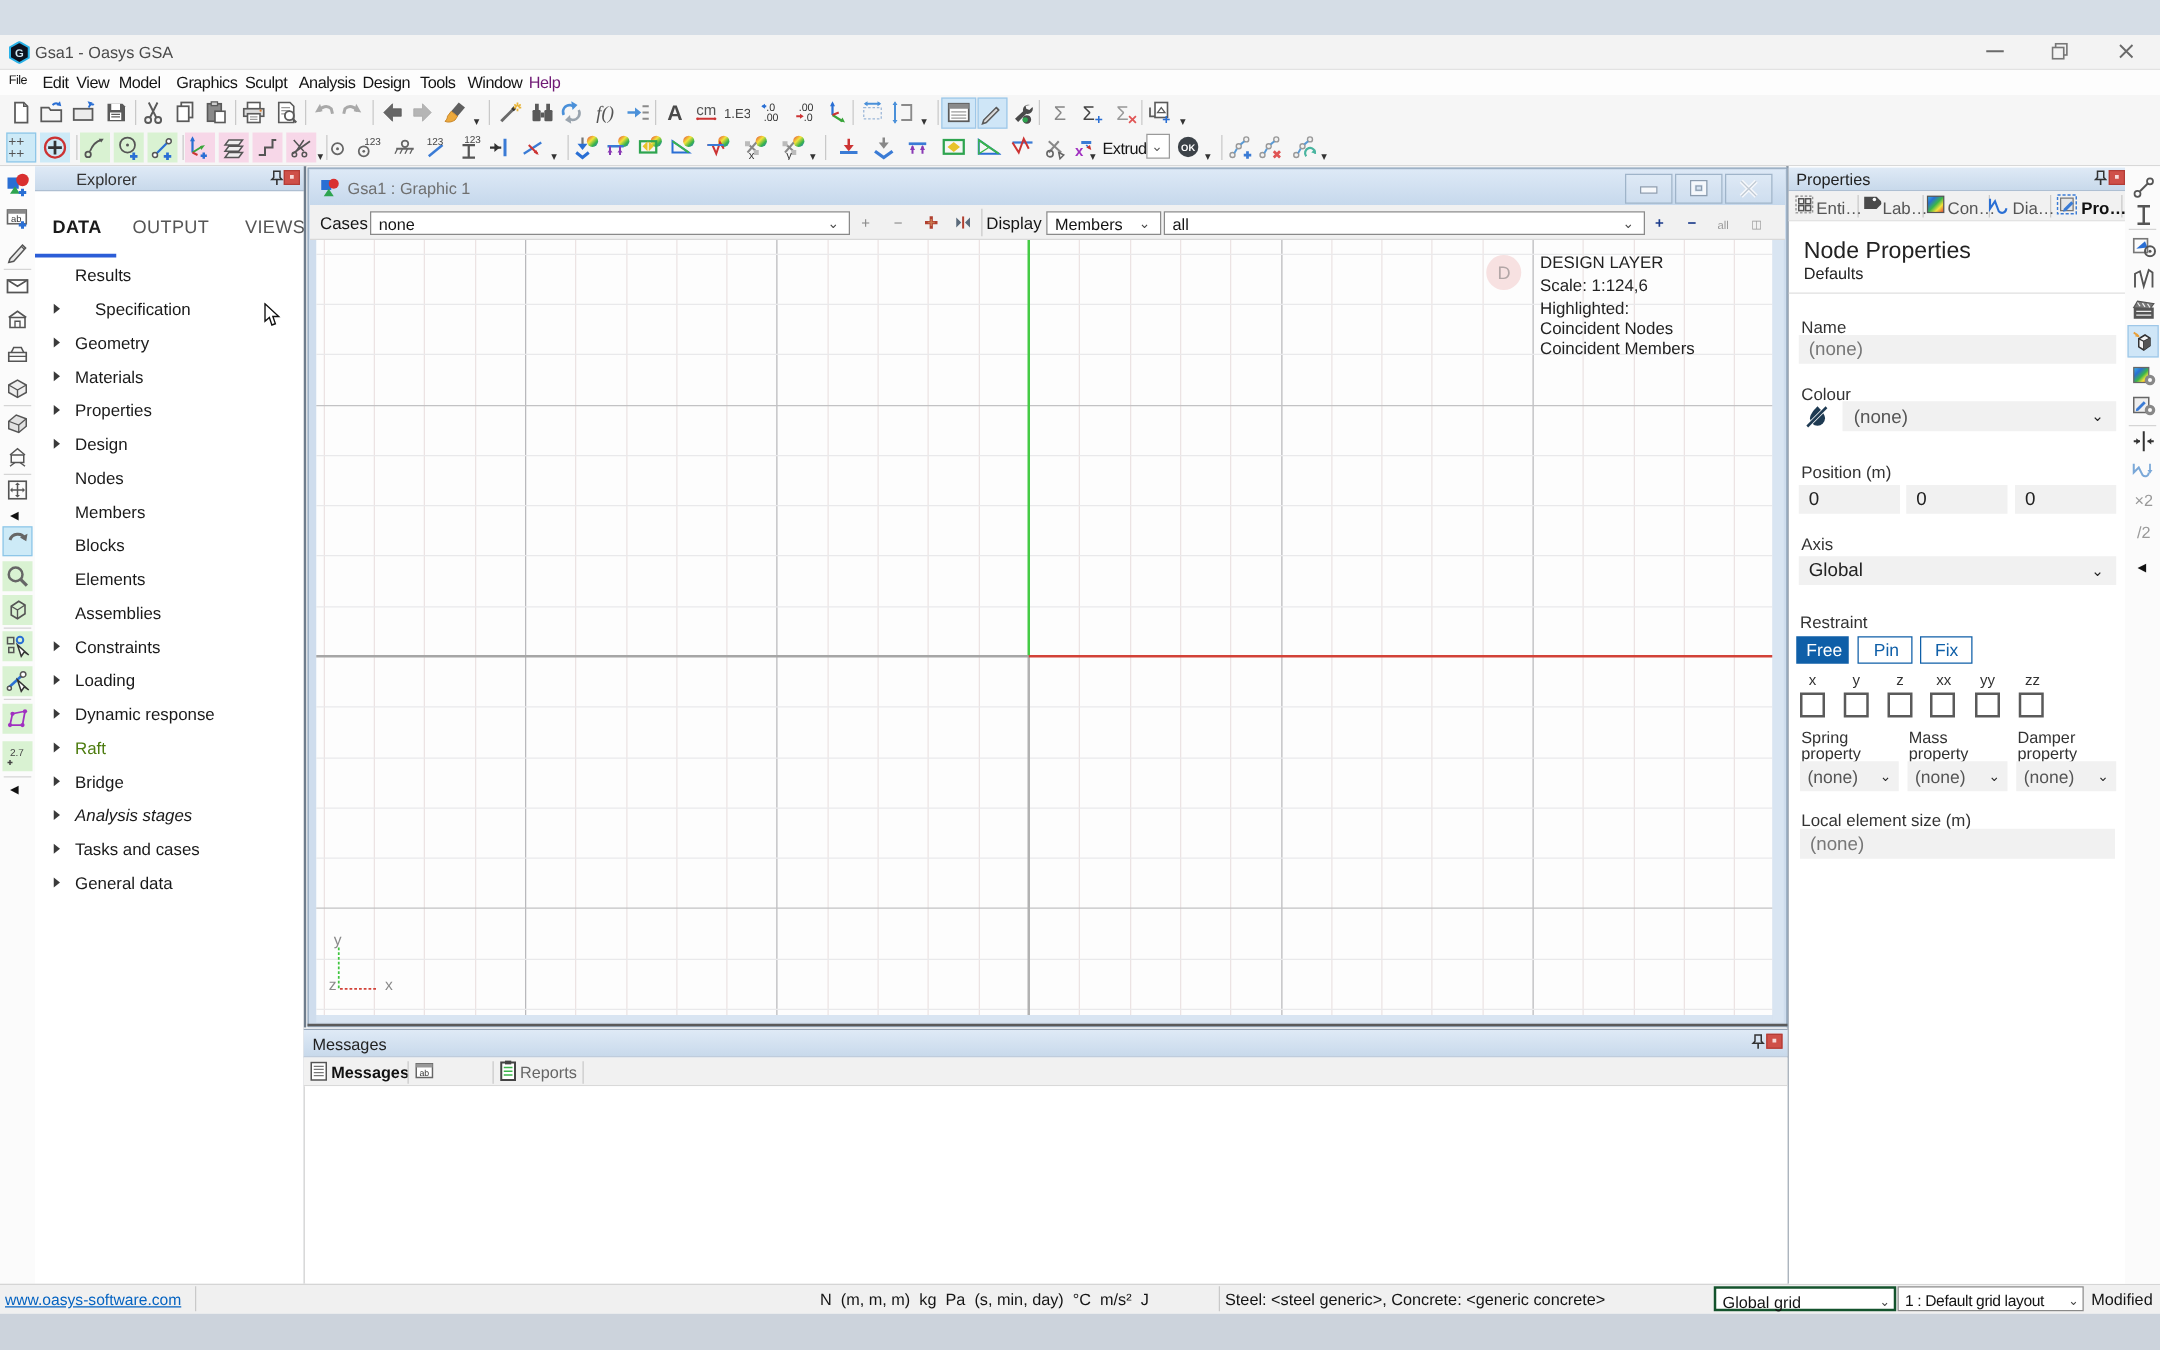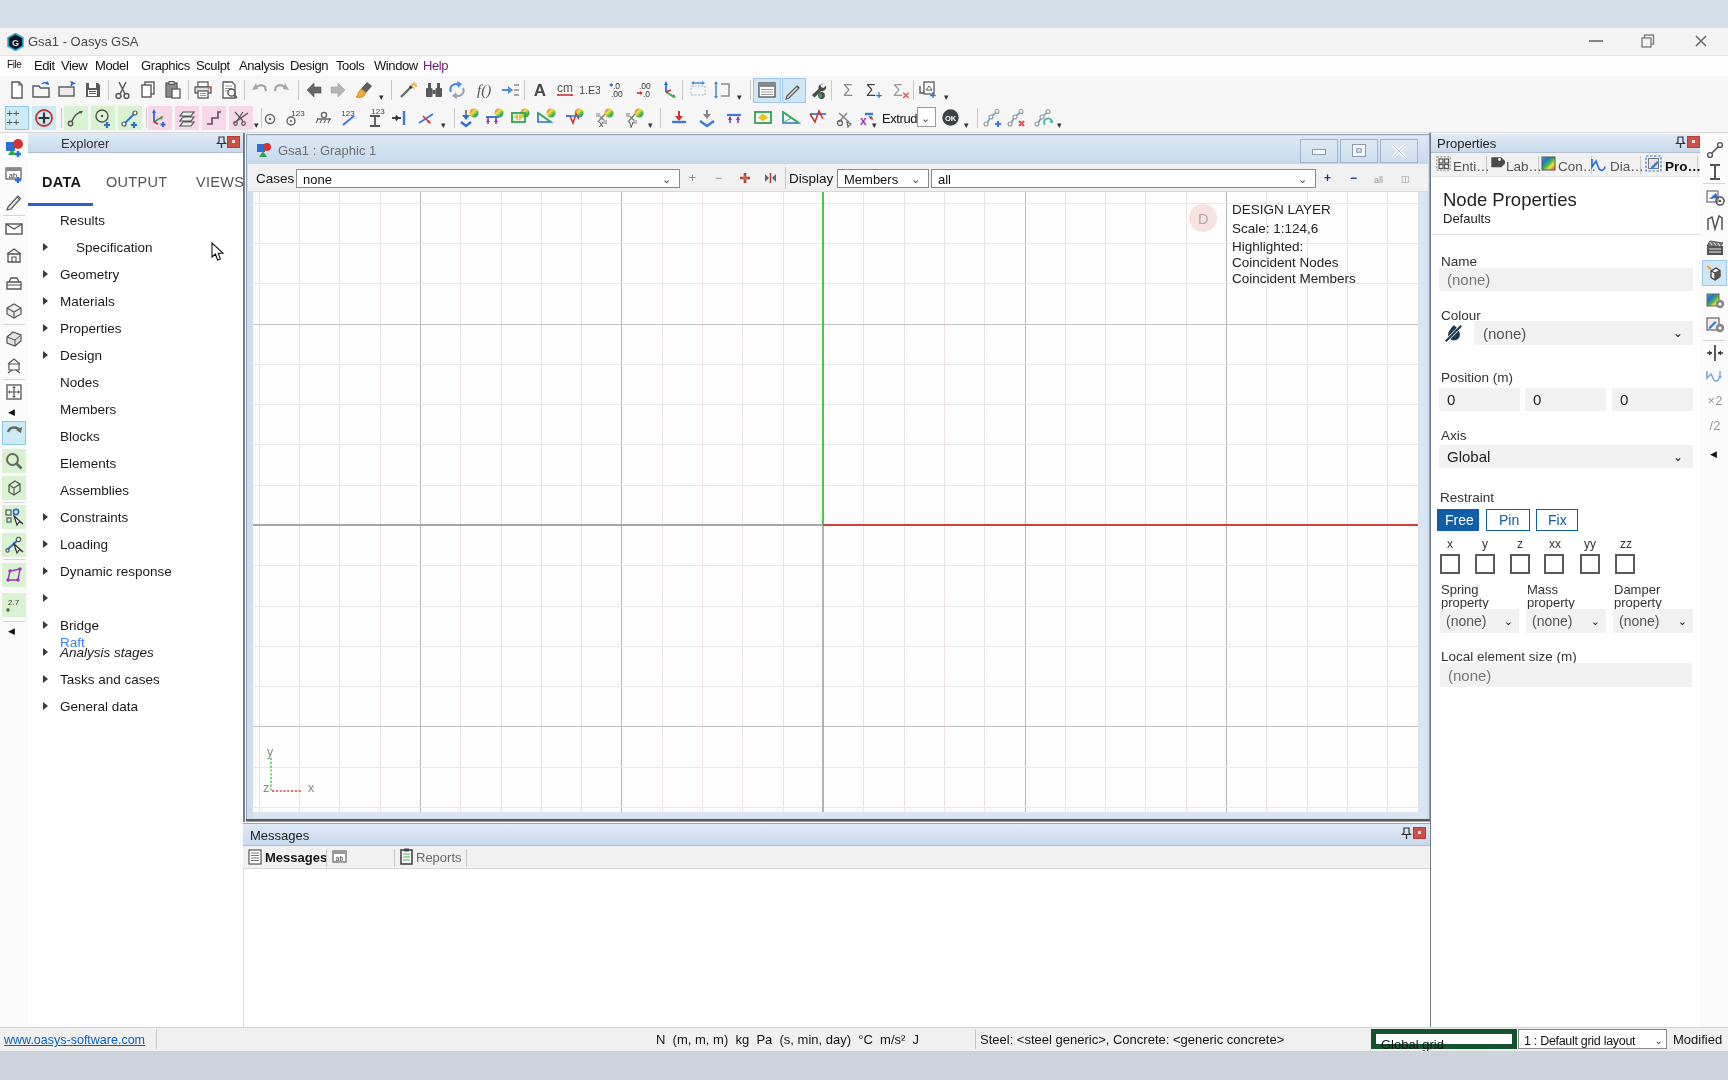--- a/index.html
+++ b/index.html
@@ -584,21 +584,21 @@
       <path d="M3 1l5 4-5 4z" fill="#3a3a3a"></path>
     </svg>
     <div class="t" style="left:60px;top:537px;font-size:13.5px;color:#1a1a1a;">Loading</div>
     <svg style="position:absolute;left:40px;top:566px" width="10" height="10" viewBox="0 0 10 10">
       <path d="M3 1l5 4-5 4z" fill="#3a3a3a"></path>
     </svg>
     <div class="t" style="left:60px;top:564px;font-size:13.5px;color:#1a1a1a;">Dynamic response</div>
     <svg style="position:absolute;left:40px;top:593px" width="10" height="10" viewBox="0 0 10 10">
       <path d="M3 1l5 4-5 4z" fill="#3a3a3a"></path>
     </svg>
-    <div class="t" style="left:60px;top:591px;font-size:13.5px;color:#3b82f6;margin-top:44px;">Raft</div>
+    <div class="t" style="left:60px;top:591px;font-size:13.5px;color:#4d7c0f;">Raft</div>
     <svg style="position:absolute;left:40px;top:620px" width="10" height="10" viewBox="0 0 10 10">
       <path d="M3 1l5 4-5 4z" fill="#3a3a3a"></path>
     </svg>
     <div class="t" style="left:60px;top:618px;font-size:13.5px;color:#1a1a1a;">Bridge</div>
     <svg style="position:absolute;left:40px;top:647px" width="10" height="10" viewBox="0 0 10 10">
       <path d="M3 1l5 4-5 4z" fill="#3a3a3a"></path>
     </svg>
     <div class="t" style="left:60px;top:645px;font-size:13.5px;color:#1a1a1a;font-style:italic;">Analysis stages</div>
     <svg style="position:absolute;left:40px;top:674px" width="10" height="10" viewBox="0 0 10 10">
       <path d="M3 1l5 4-5 4z" fill="#3a3a3a"></path>
@@ -760,21 +760,21 @@
     </svg>
     <div class="t" style="left:416px;top:851px;font-size:13px;color:#666;">Reports</div>
     <div class="vsep" style="left:466px;top:849px;height:18px"></div>
     <div style="position:absolute;left:243px;top:869px;width:1187px;height:158px;background:#fff;border-left:1px solid #d9d9d9"></div>
     <div style="position:absolute;left:0px;top:1027px;width:1728px;height:24px;background:#f0f0f0;border-top:1px solid #d5d5d5"></div>
     <div class="t" style="left:4px;top:1033px;font-size:12.5px;color:#0563c1;text-decoration:underline">www.oasys-software.com</div>
     <div class="vsep" style="left:156px;top:1029px;height:20px;background:#c9c9c9"></div>
     <div class="t" style="left:656px;top:1033px;font-size:13px;color:#141414;">N&nbsp;&nbsp;(m, m, m)&nbsp;&nbsp;kg&nbsp;&nbsp;Pa&nbsp;&nbsp;(s, min, day)&nbsp;&nbsp;°C&nbsp;&nbsp;m/s²&nbsp;&nbsp;J</div>
     <div class="vsep" style="left:975px;top:1029px;height:20px;background:#c9c9c9"></div>
     <div class="t" style="left:980px;top:1033px;font-size:13px;color:#141414;">Steel: &lt;steel generic&gt;, Concrete: &lt;generic concrete&gt;</div>
-    <div style="position:absolute;left:1371px;top:1029px;width:146px;height:20px;background:#fff;border:5px solid #14532d">
+    <div style="position:absolute;left:1371px;top:1029px;width:146px;height:20px;background:#fff;border:2px solid #14532d">
       <div style="position:absolute;left:5px;top:3px;font-size:13px;color:#141414;font-family:'Liberation Sans'">Global grid</div>
       <div style="position:absolute;right:3px;top:5px;font-size:10px;color:#444">⌄</div>
     </div>
     <div style="position:absolute;left:1518px;top:1029px;width:149px;height:20px;background:#fff;border:1px solid #8a8a8a">
       <div style="position:absolute;left:5px;top:4px;font-size:12.5px;letter-spacing:-0.3px;color:#141414;font-family:'Liberation Sans'">1 : Default grid layout</div>
       <div style="position:absolute;right:3px;top:5px;font-size:10px;color:#444">⌄</div>
     </div>
     <div class="t" style="left:1673px;top:1033px;font-size:13px;color:#141414;">Modified</div>
     <div style="position:absolute;left:0px;top:1051px;width:1728px;height:29px;background:#ccd3dc"></div>
     <div style="position:absolute;left:1431px;top:133px;width:269px;height:894px;background:#fff"></div>

